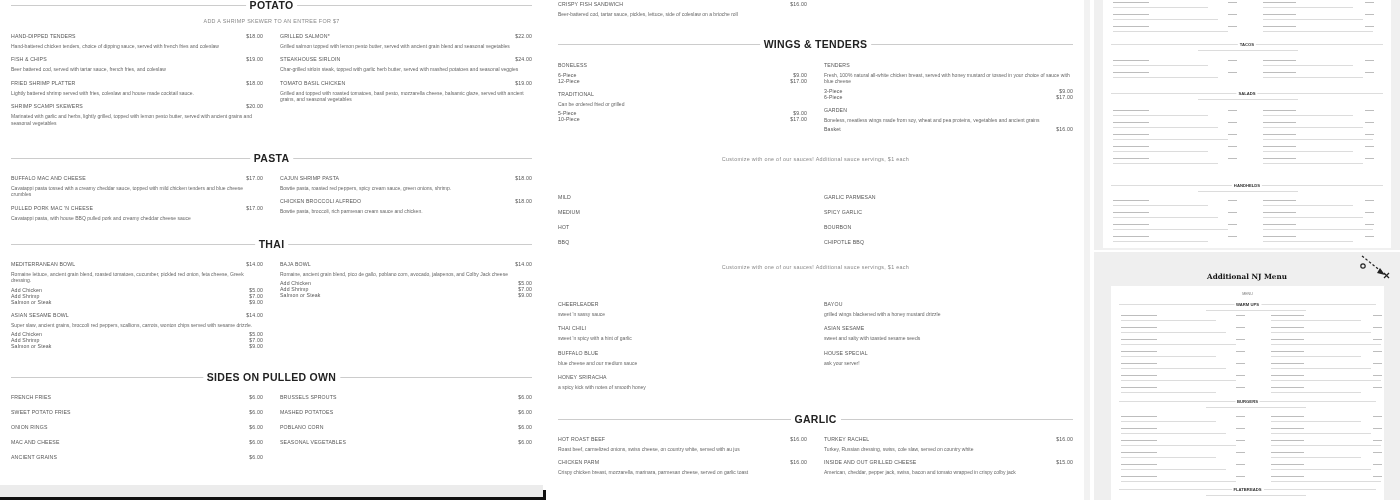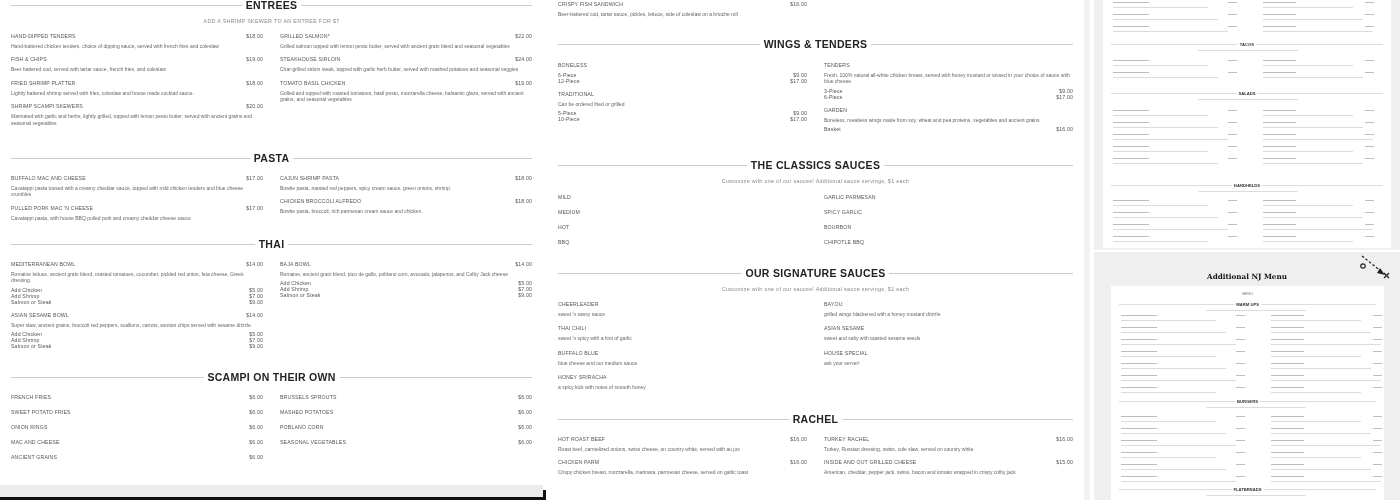--- a/index.html
+++ b/index.html
@@ -51,21 +51,21 @@
 </head>
 <body>
 
 <div class="stage">
 
   <div class="panel" id="panel-left">
     <div class="inner" id="left-inner" style="top:0;">
         <div class="abs" style="top: -6px;">
           <div class="sec">
             <div class="rule"></div>
-            <div class="title">ENTREES</div>
+            <div class="title">POTATO</div>
           </div>
           <div class="sec-note">ADD A SHRIMP SKEWER TO AN ENTREE FOR $7</div>
         </div>
         <div class="abs cols" style="top: 33px;">
           <div class="col">
             <div class="item">
               <div class="row">
                 <span class="name">HAND-DIPPED TENDERS</span>
                 <span class="price">$18.00</span>
               </div>
@@ -228,21 +228,21 @@
                   <span>Salmon or Steak</span>
                   <span>$9.00</span>
                 </div>
               </div>
             </div>
           </div>
         </div>
         <div class="abs" style="top: 366px;">
           <div class="sec">
             <div class="rule"></div>
-            <div class="title">SCAMPI ON THEIR OWN</div>
+            <div class="title">SIDES ON PULLED OWN</div>
           </div>
         </div>
         <div class="abs cols" style="top: 394px;">
           <div class="col">
             <div class="item" style="margin-bottom: 8px;">
               <div class="row">
                 <span class="name">FRENCH FRIES</span>
                 <span class="price">$6.00</span>
               </div>
             </div>
@@ -382,24 +382,20 @@
               <div class="opts">
                 <div class="row">
                   <span>Basket</span>
                   <span>$16.00</span>
                 </div>
               </div>
             </div>
           </div>
         </div>
         <div class="abs" style="top: 154px;">
-          <div class="sec">
-            <div class="rule"></div>
-            <div class="title">THE CLASSICS SAUCES</div>
-          </div>
           <div class="sec-note">Customize with one of our sauces! Additional sauce servings, $1 each</div>
         </div>
         <div class="abs cols" style="top: 194px;">
           <div class="col">
             <div class="item" style="margin-bottom: 8px;">
               <div class="row">
                 <span class="name">MILD</span>
               </div>
             </div>
             <div class="item" style="margin-bottom: 8px;">
@@ -435,24 +431,20 @@
               </div>
             </div>
             <div class="item" style="margin-bottom: 8px;">
               <div class="row">
                 <span class="name">CHIPOTLE BBQ</span>
               </div>
             </div>
           </div>
         </div>
         <div class="abs" style="top: 262px;">
-          <div class="sec">
-            <div class="rule"></div>
-            <div class="title">OUR SIGNATURE SAUCES</div>
-          </div>
           <div class="sec-note">Customize with one of our sauces! Additional sauce servings, $1 each</div>
         </div>
         <div class="abs cols" style="top: 301px;">
           <div class="col">
             <div class="item" style="margin-bottom: 8px;">
               <div class="row">
                 <span class="name">CHEERLEADER</span>
               </div>
               <div class="desc">sweet 'n sassy sauce</div>
             </div>
@@ -492,21 +484,21 @@
               <div class="row">
                 <span class="name">HOUSE SPECIAL</span>
               </div>
               <div class="desc">ask your server!</div>
             </div>
           </div>
         </div>
         <div class="abs" style="top: 408px;">
           <div class="sec">
             <div class="rule"></div>
-            <div class="title">RACHEL</div>
+            <div class="title">GARLIC</div>
           </div>
         </div>
         <div class="abs cols" style="top: 436px;">
           <div class="col">
             <div class="item">
               <div class="row">
                 <span class="name">HOT ROAST BEEF</span>
                 <span class="price">$16.00</span>
               </div>
               <div class="desc">Roast beef, carmelized onions, swiss cheese, on country white, served with au jus</div>

